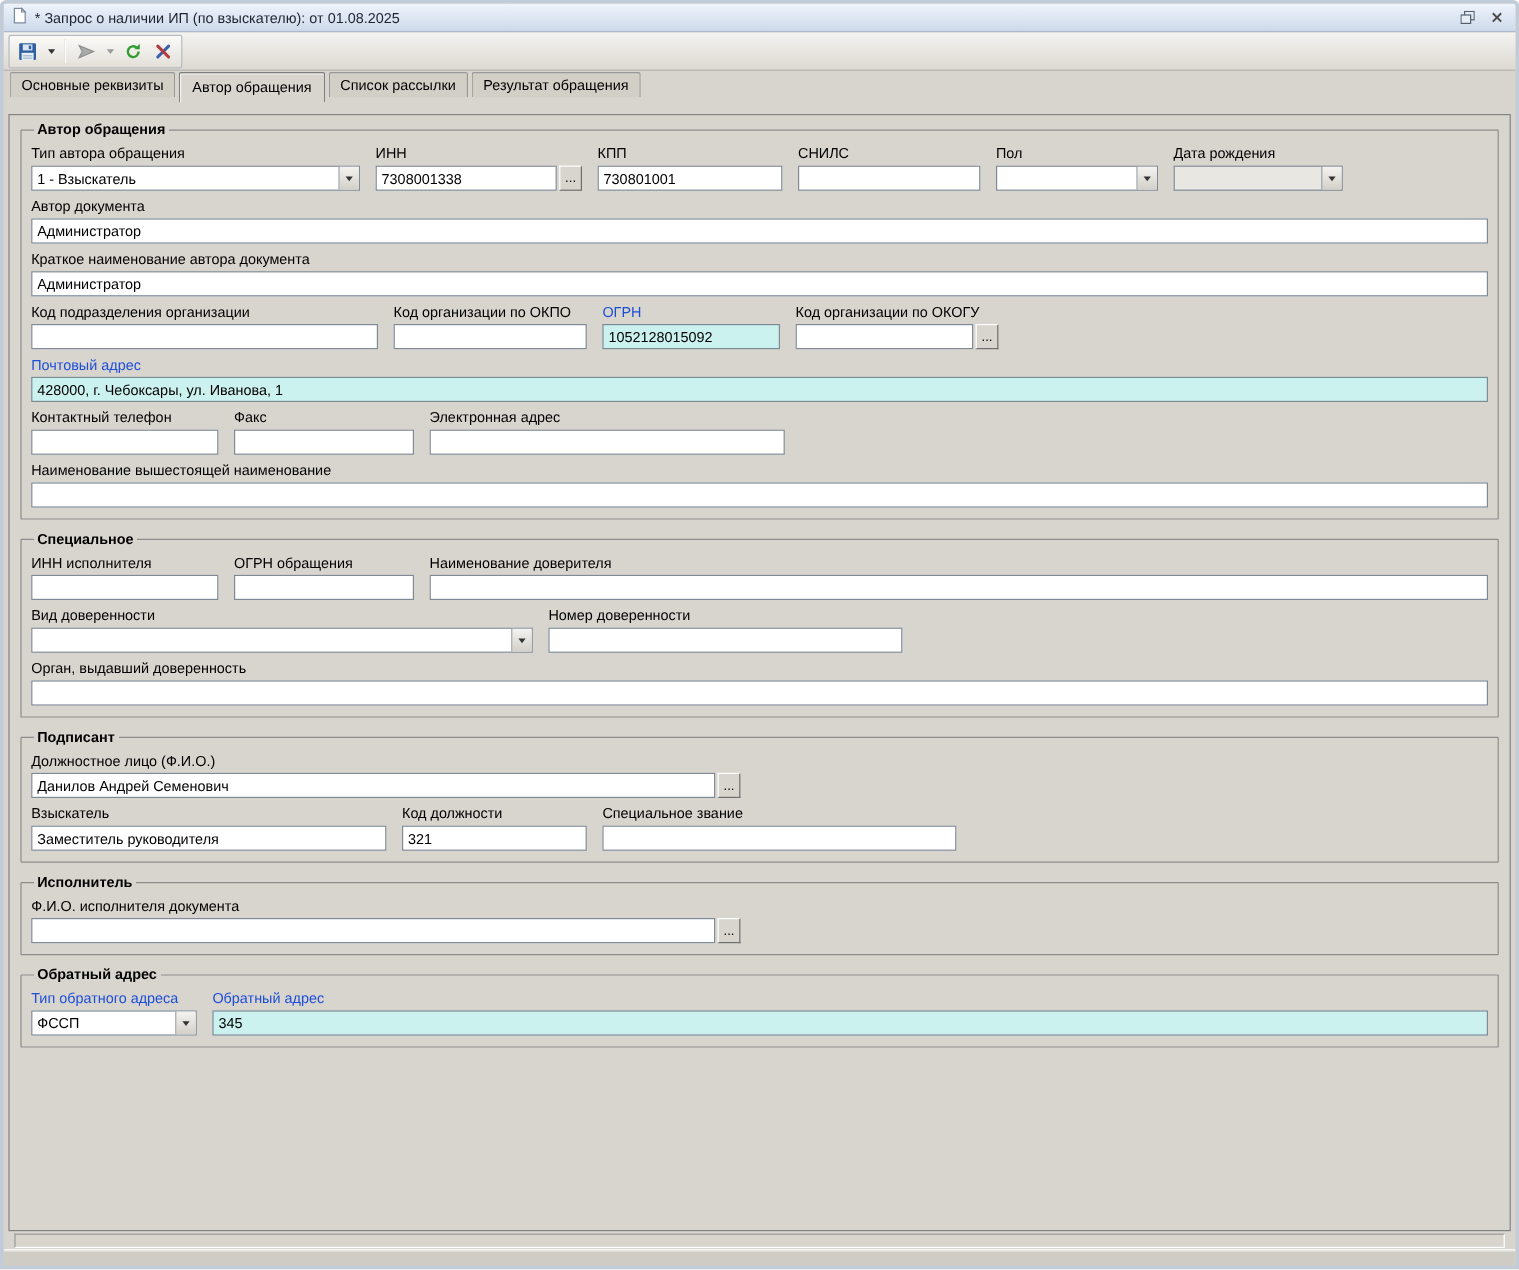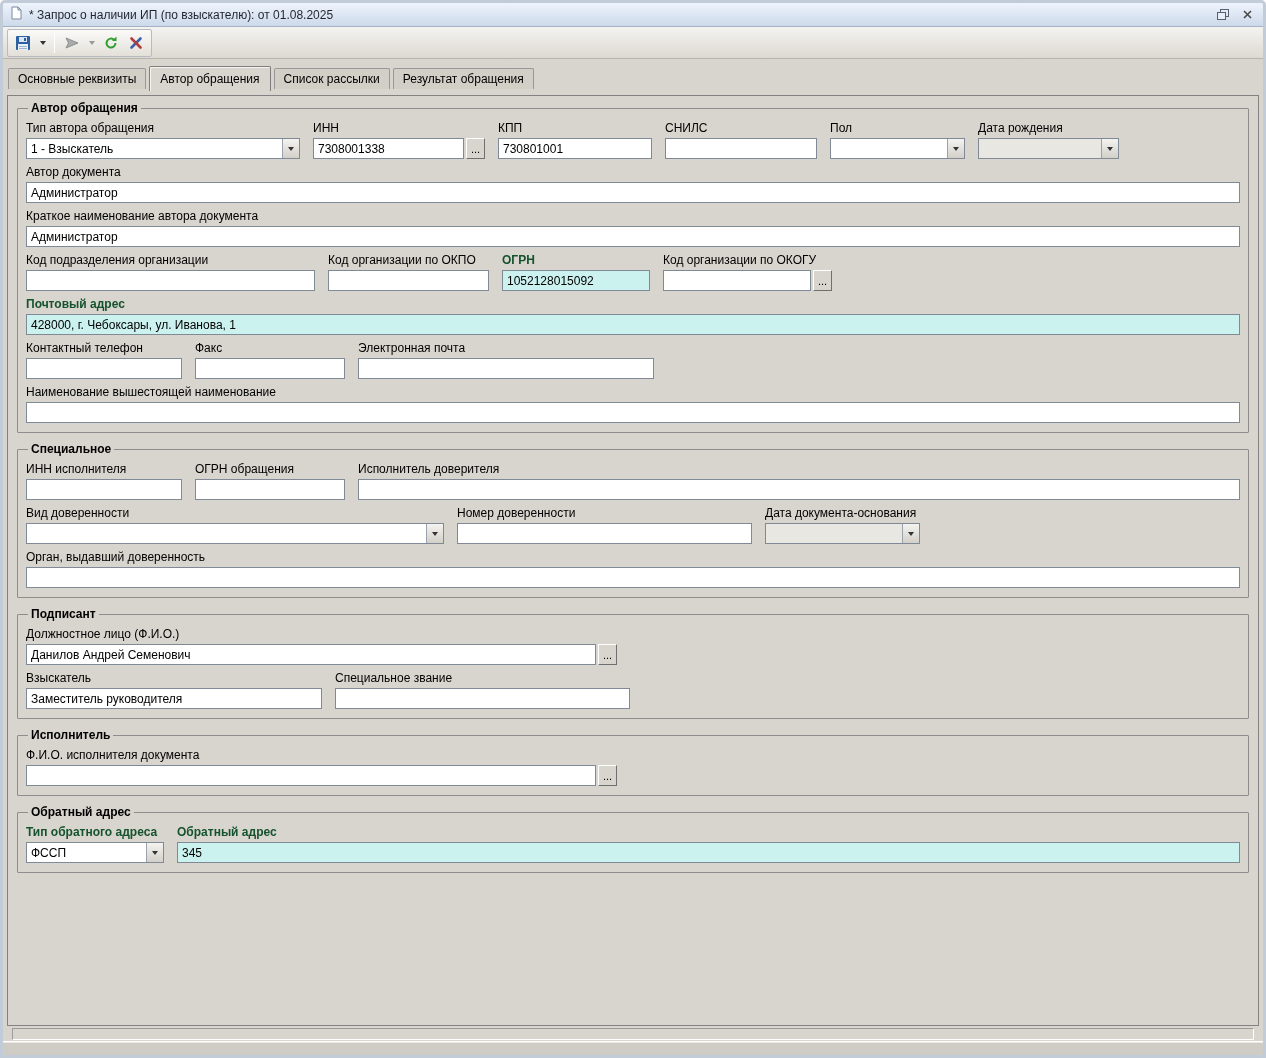--- a/index.html
+++ b/index.html
@@ -42,21 +42,21 @@
     width: 24px; height: 24px;
     border: 1px solid transparent; background: transparent;
     display: flex; align-items: center; justify-content: center;
     padding: 0;
   }
   .tb-btn.narrow { width: 13px; }
   .caret { width: 0; height: 0; border-left: 3px solid transparent; border-right: 3px solid transparent; border-top: 4px solid #333; display: inline-block; }
   .caret.dim { border-top-color: #9a9a9a; }
   .tb-sep { width: 1px; height: 20px; background: #aaa79f; border-right: 1px solid #fff; margin: 0 4px; }
   
-  .tabstrip { flex: 0 0 36px; display: flex; align-items: center; padding: 0 5px; position: relative; z-index: 5; }
+  .tabstrip { flex: 0 0 36px; display: flex; align-items: flex-start; padding: 0 5px; position: relative; z-index: 5; }
   .tab {
     position: relative; bottom: -1px;
     padding: 3px 9px 3px; margin-right: 3px;
     font-size: 12px; color: #000;
     background: #d2cfc7;
     border: 1px solid #989898; border-bottom: none;
     border-radius: 2px 2px 0 0;
     cursor: default; white-space: nowrap;
   }
   .tab.active {
@@ -75,21 +75,21 @@
     padding: 5px 9px 0;
     position: relative; z-index: 0;
     overflow: hidden;
   }
   fieldset.group { min-inline-size: auto; border: 1px solid #8d8d8d; border-radius: 1px; padding: 0 8px 9px; margin-bottom: 9px; }
   legend { font-size: 12px; font-weight: bold; color: #000; padding: 0 3px; margin-left: 2px; }
   .row { display: flex; gap: 13px; align-items: flex-start; }
   .field { display: flex; flex-direction: column; flex: 0 0 auto; }
   .field.grow { flex: 1 1 auto; }
   .lbl { font-size: 12px; color: #000; margin: 6px 0 3px; white-space: nowrap; }
-  .lbl.req { color: #14532d; font-weight: bold; }
+  .lbl.req { color: #1d4ed8; font-weight: normal; }
   .txt {
     height: 21px; width: 100%;
     border: 1px solid #7f8a96; background: #fff;
     font-size: 12px; padding: 0 4px; outline: none;
   }
   .txt.req { background: #ccf2f0; }
   .combo { height: 21px; border: 1px solid #7f8a96; background: #fff; display: flex; align-items: stretch; }
   .combo.dim { background: #e9e7e2; }
   .combo-text { flex: 1; font-size: 12px; padding: 3px 4px 0; white-space: nowrap; overflow: hidden; }
   .combo-btn {
@@ -291,21 +291,21 @@
       <div class="row">
         <div class="field" style="width:156px">
           <span class="lbl">Контактный телефон</span>
           <input class="txt" value="" style="">
         </div>
         <div class="field" style="width:150px">
           <span class="lbl">Факс</span>
           <input class="txt" value="" style="">
         </div>
         <div class="field" style="width:296px">
-          <span class="lbl">Электронная почта</span>
+          <span class="lbl">Электронная адрес</span>
           <input class="txt" value="" style="">
         </div>
       </div>
 
       <div class="row">
         <div class="field grow">
           <span class="lbl">Наименование вышестоящей наименование</span>
           <input class="txt" value="" style="">
         </div>
       </div>
@@ -317,48 +317,39 @@
       <div class="row">
         <div class="field" style="width:156px">
           <span class="lbl">ИНН исполнителя</span>
           <input class="txt" value="" style="">
         </div>
         <div class="field" style="width:150px">
           <span class="lbl">ОГРН обращения</span>
           <input class="txt" value="" style="">
         </div>
         <div class="field grow">
-          <span class="lbl">Исполнитель доверителя</span>
+          <span class="lbl">Наименование доверителя</span>
           <input class="txt" value="" style="">
         </div>
       </div>
 
       <div class="row">
         <div class="field" style="width:418px">
           <span class="lbl">Вид доверенности</span>
           <div class="combo">
             <span class="combo-text"></span>
             <span class="combo-btn">
                 <span class="caret"></span>
               </span>
           </div>
         </div>
         <div class="field" style="width:295px">
           <span class="lbl">Номер доверенности</span>
           <input class="txt" value="" style="">
         </div>
-        <div class="field" style="width:155px">
-          <span class="lbl">Дата документа-основания</span>
-          <div class="combo dim">
-            <span class="combo-text"></span>
-            <span class="combo-btn">
-                <span class="caret"></span>
-              </span>
-          </div>
-        </div>
       </div>
 
       <div class="row">
         <div class="field grow">
           <span class="lbl">Орган, выдавший доверенность</span>
           <input class="txt" value="" style="">
         </div>
       </div>
     </fieldset>
 
@@ -372,20 +363,24 @@
             <input class="txt" value="Данилов Андрей Семенович" style="">
             <button class="dots">...</button>
           </div>
         </div>
       </div>
 
       <div class="row">
         <div class="field" style="width:296px">
           <span class="lbl">Взыскатель</span>
           <input class="txt" value="Заместитель руководителя" style="">
+        </div>
+        <div class="field" style="width:154px">
+          <span class="lbl">Код должности</span>
+          <input class="txt" value="321" style="">
         </div>
         <div class="field" style="width:295px">
           <span class="lbl">Специальное звание</span>
           <input class="txt" value="" style="">
         </div>
       </div>
     </fieldset>
 
     <fieldset class="group">
       <legend>Исполнитель</legend>

